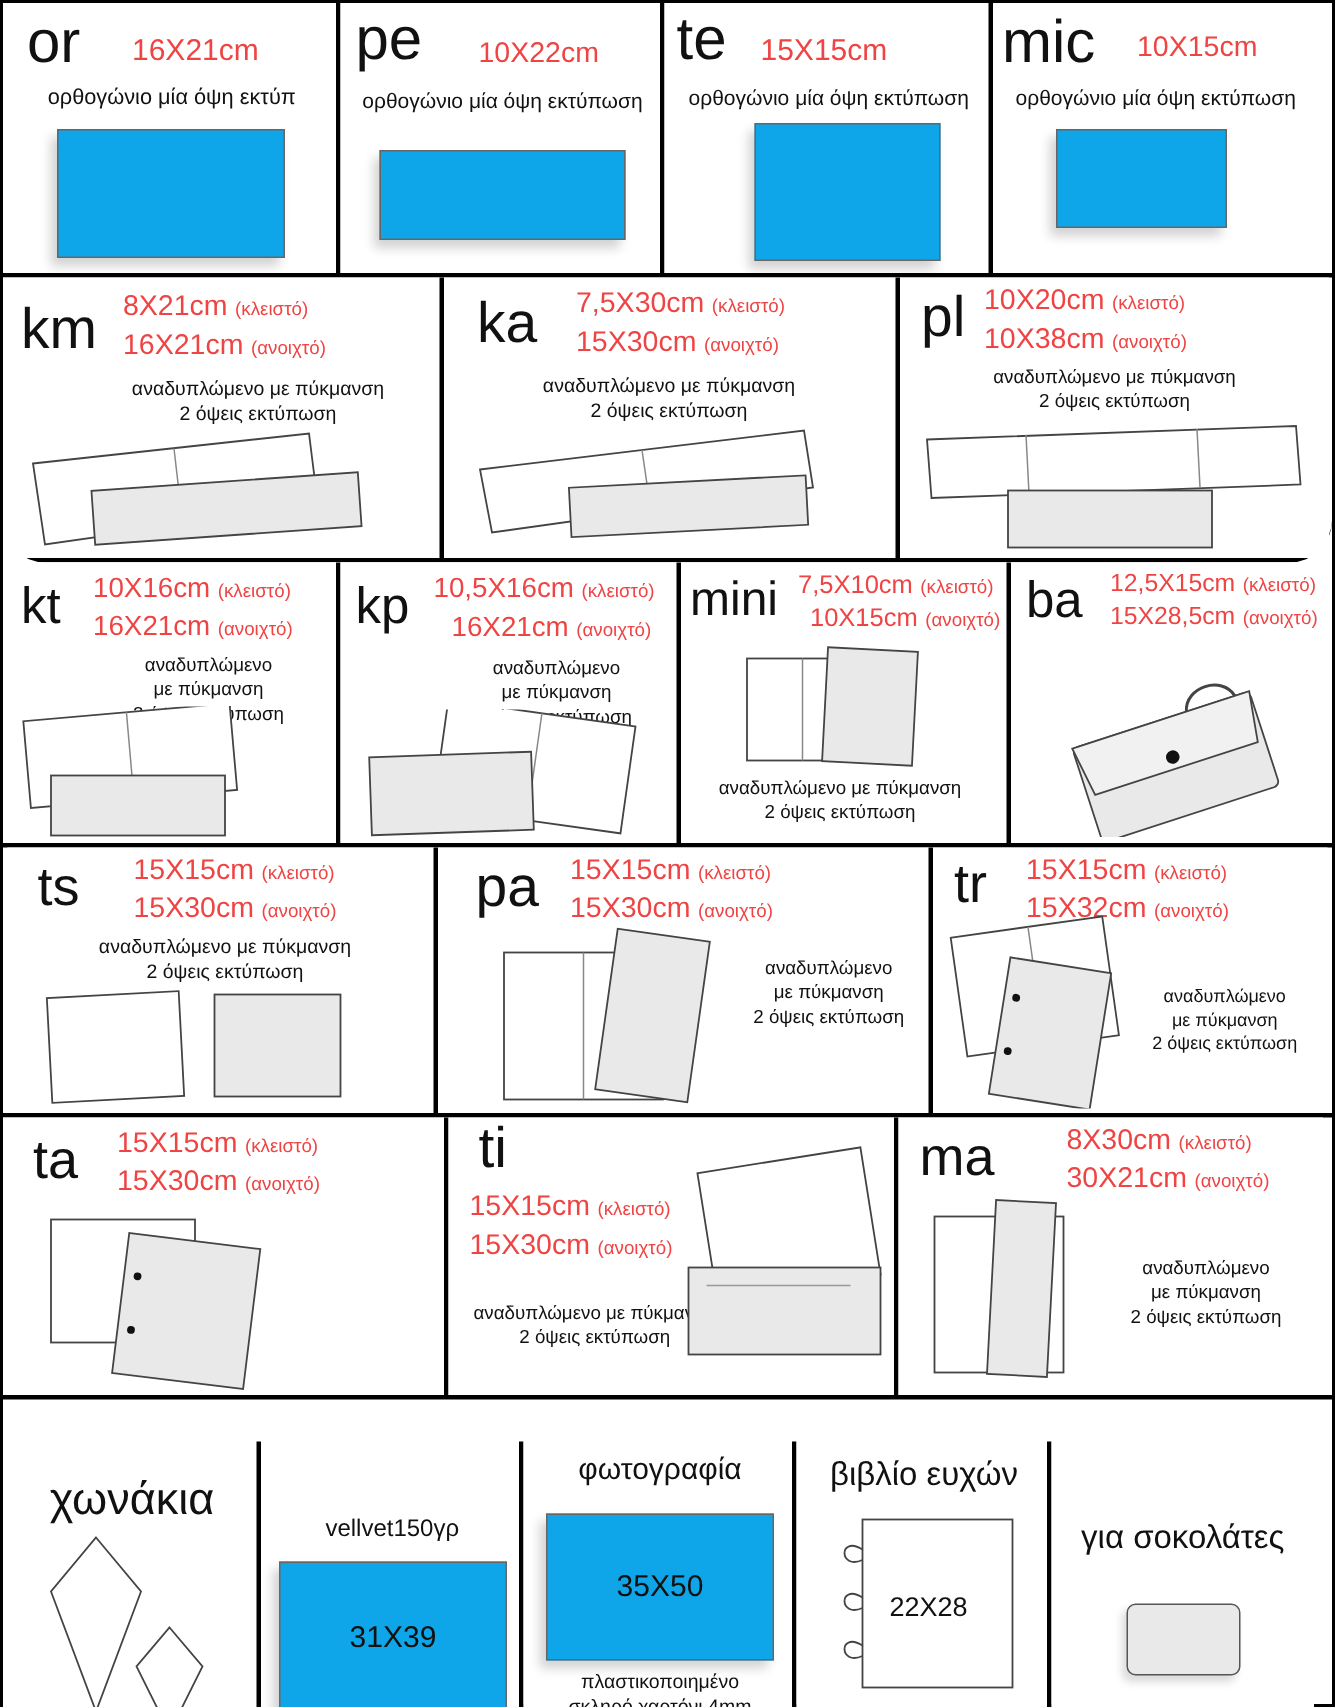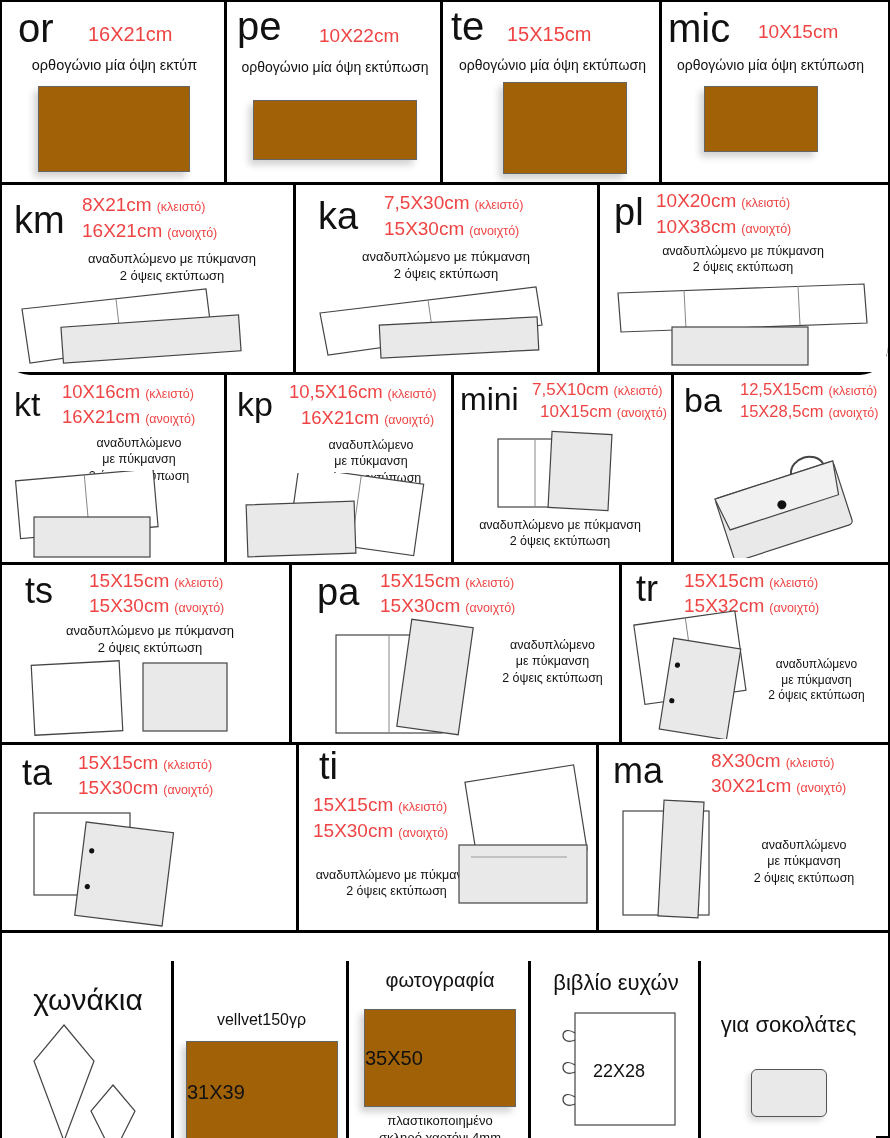--- a/index.html
+++ b/index.html
@@ -15,23 +15,23 @@
   .r1 { height:180px; } .r2 { height:187px;border-radius:28px; } .r3 { height:187px; }
   .r4 { height:177px;justify-content:center; } .r5 { height:185px; } .r6 { height:203px;margin-top:28px; }
 
   .code { position:absolute; font-size:36px; line-height:1; color:#111; }
   .szline { position:absolute; white-space:nowrap; font-size:19px; line-height:1; color:#ef4444; }
   .szline .note { font-size:12.5px; margin-left:5px; }
   .desc { position:absolute; font-size:13px; line-height:1.3; text-align:center; color:#111; }
   .title { position:absolute; text-align:center; color:#111; line-height:1.1; }
 
   .flatcard {
-    position:absolute; background:#a16207; border:1px solid #666;
+    position:absolute; background:#0ea5e9; border:1px solid #666;
     box-shadow:-4px 5px 7px rgba(0,0,0,0.18);
-    display:flex; align-items:center; 
+    display:flex; align-items:center; justify-content:center;
   }
   .flatcard .rectlabel { font-size:20px; color:#111; }
 
   .diagram { position:absolute; }
   .sw { fill:#fff; stroke:#444; stroke-width:1.2; }
   .sg { fill:#e9e9e9; stroke:#444; stroke-width:1.2; }
   .fold { stroke:#888; stroke-width:1; }
   .loop { fill:none; stroke:#444; stroke-width:1.2; }
 
   .rounded-sticker {

